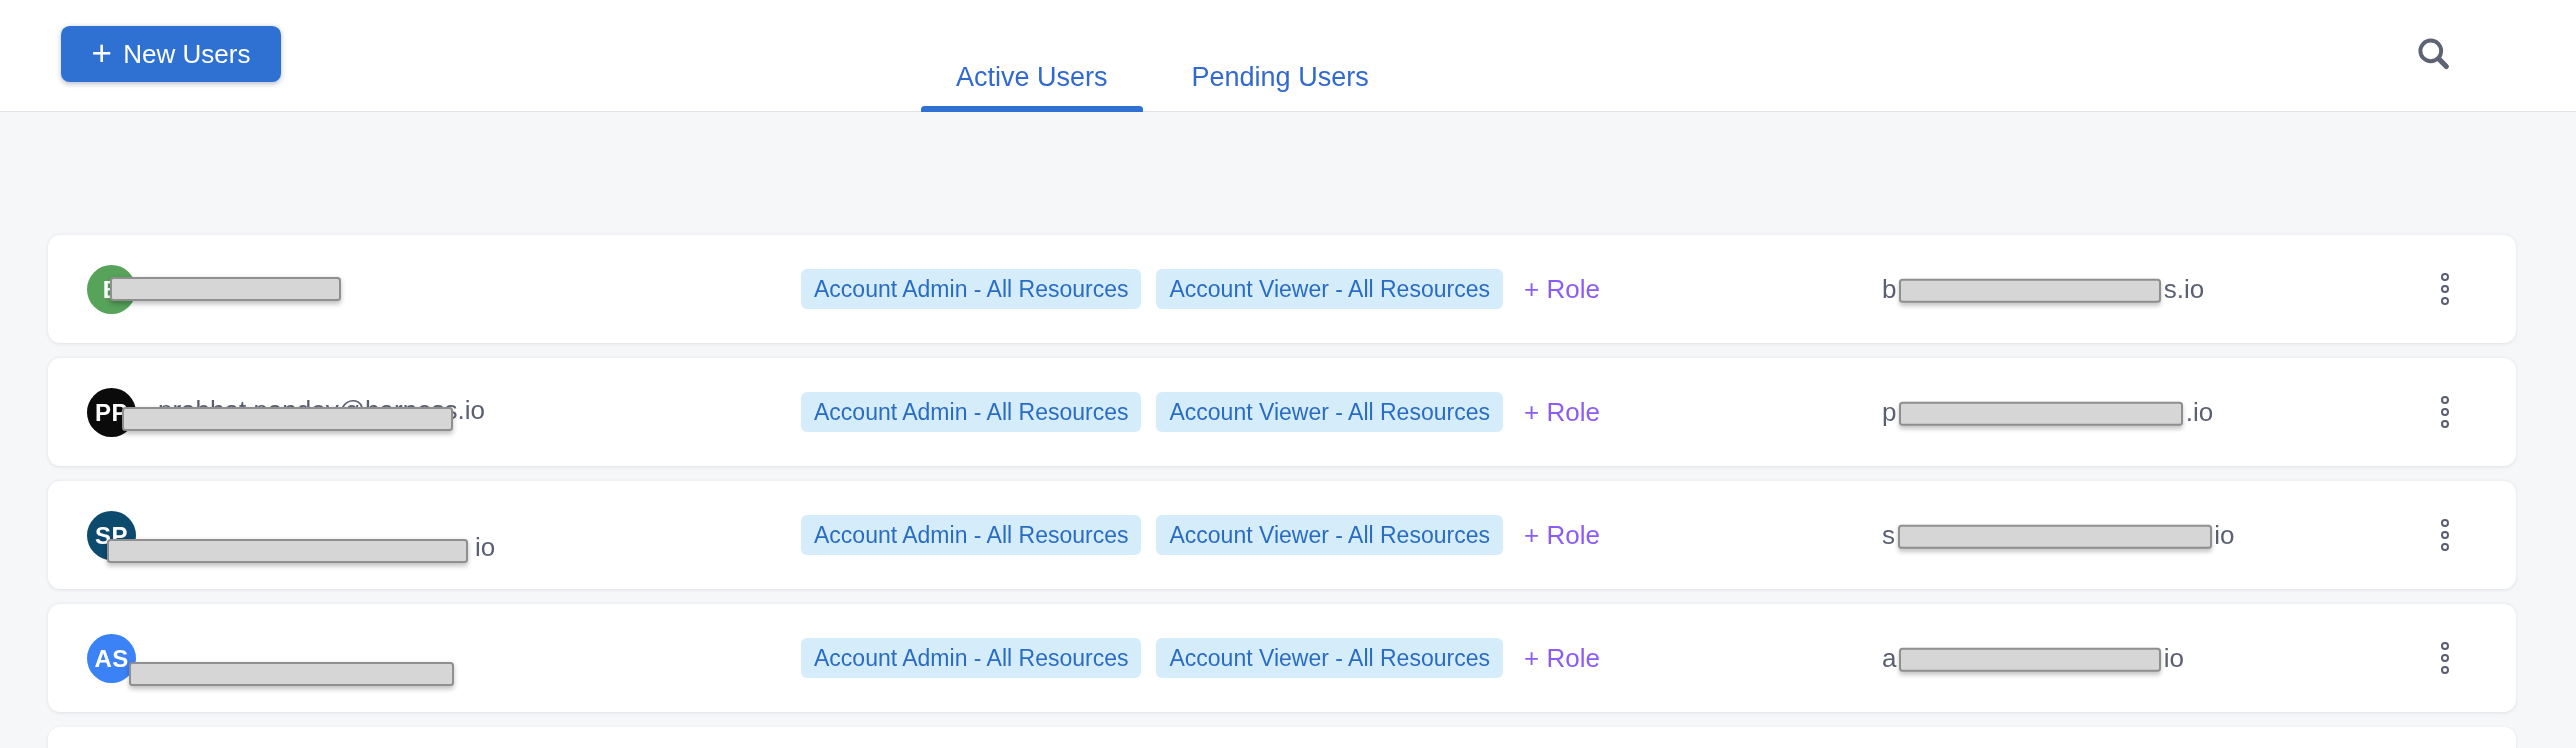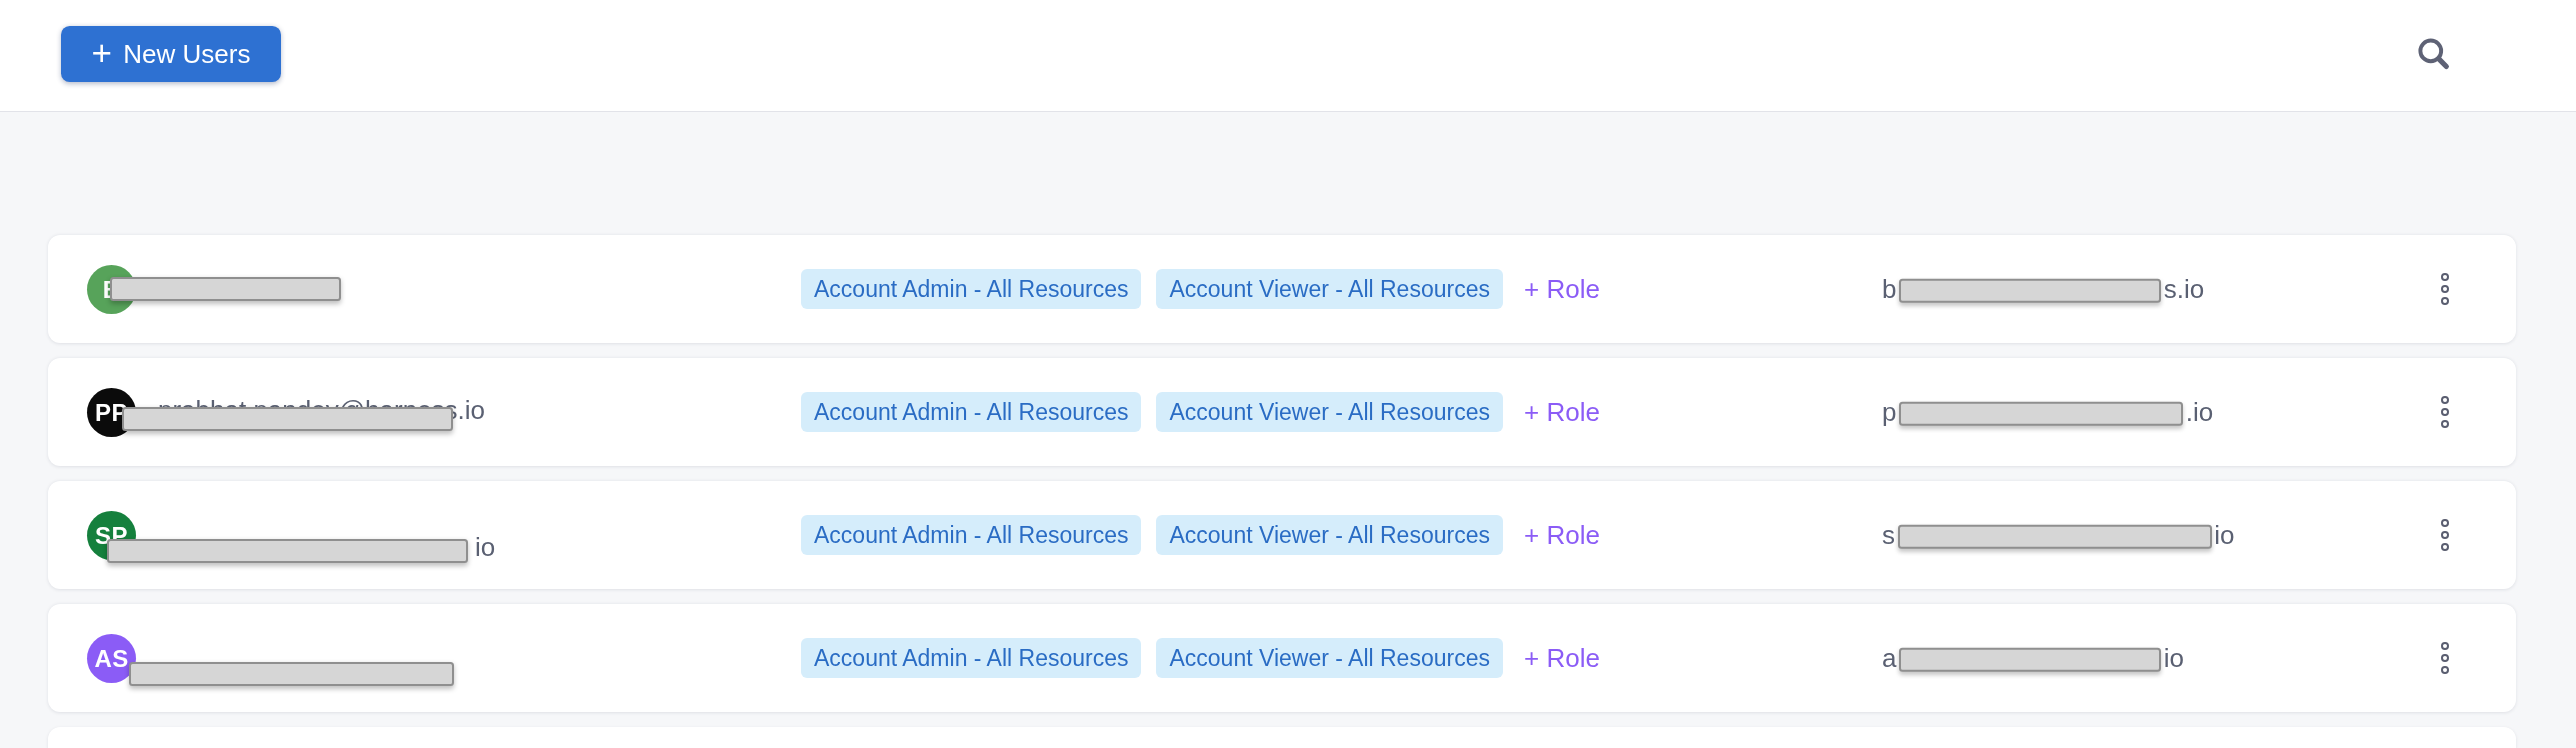--- a/index.html
+++ b/index.html
@@ -103,20 +103,24 @@
   }
 </style>
 </head>
 <body>
 
 <div class="topbar">
   <button class="btn-new-user">
     <span class="plus">+</span>
     <span>New Users</span>
   </button>
+  <div class="tabs">
+    <div class="tab active">Active Users</div>
+    <div class="tab">Pending Users</div>
+  </div>
   <button class="search-btn">
     <svg width="45" height="45" viewBox="0 0 52 52">
       <circle cx="24" cy="23" r="12" fill="none" stroke="#5e6275" stroke-width="4.5"></circle>
       <line x1="33" y1="32" x2="42" y2="41" stroke="#5e6275" stroke-width="6" stroke-linecap="round"></line>
     </svg>
   </button>
 </div>
 
 <div class="content">
   <div class="col-header col-users">Users</div>
@@ -158,42 +162,42 @@
       <span>.io</span>
     </div>
     <button class="kebab">
       <span class="dot"></span>
       <span class="dot"></span>
       <span class="dot"></span>
     </button>
   </div>
 
   <div class="card row-2">
-    <div class="avatar" style="background: #15803d;">SP</div>
+    <div class="avatar" style="background: #0c4a6e;">SP</div>
     <div class="redact name-box"></div>
     <div class="name-tail">io</div>
     <div class="roles">
       <span class="badge">Account Admin - All Resources</span>
       <span class="badge">Account Viewer - All Resources</span>
       <span class="add-role">+ Role</span>
     </div>
     <div class="email">
       <span>s</span>
       <span class="redact email-box"></span>
       <span>io</span>
     </div>
     <button class="kebab">
       <span class="dot"></span>
       <span class="dot"></span>
       <span class="dot"></span>
     </button>
   </div>
 
   <div class="card row-3">
-    <div class="avatar" style="background: #8b5cf6;">AS</div>
+    <div class="avatar" style="background: #3b82f6;">AS</div>
     <div class="redact name-box"></div>
     <div class="roles">
       <span class="badge">Account Admin - All Resources</span>
       <span class="badge">Account Viewer - All Resources</span>
       <span class="add-role">+ Role</span>
     </div>
     <div class="email">
       <span>a</span>
       <span class="redact email-box"></span>
       <span>io</span>

